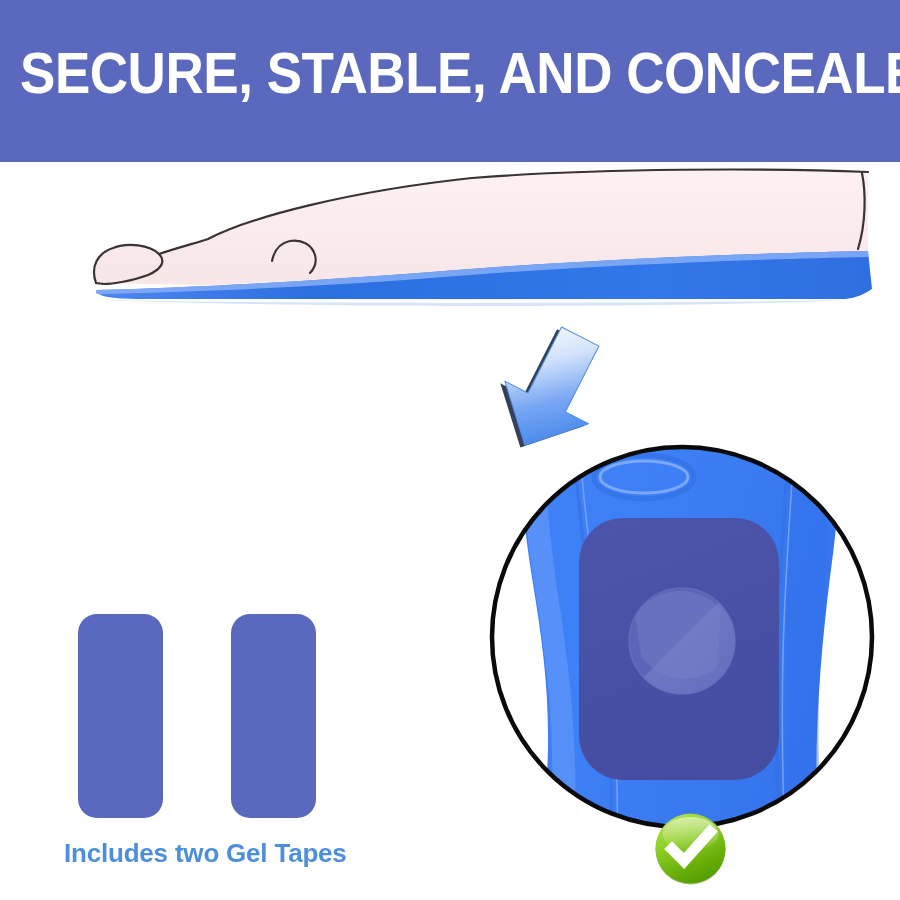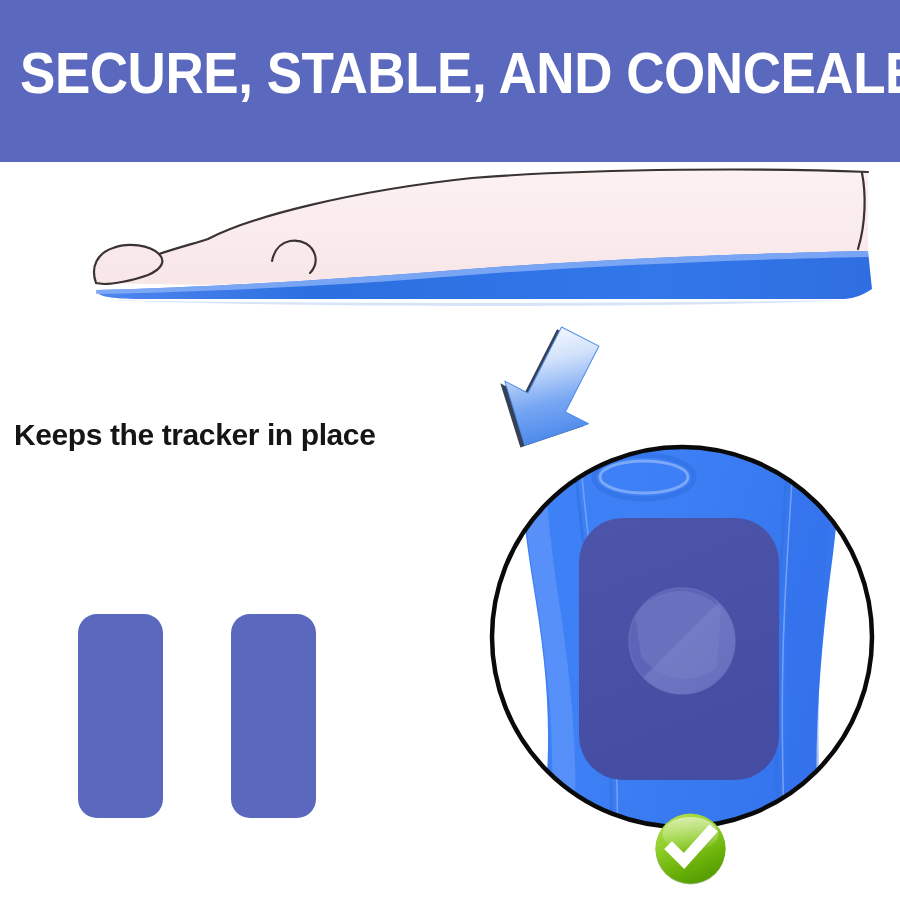--- a/index.html
+++ b/index.html
@@ -190,27 +190,27 @@
                C 600,96 760,90 868,88
                L 868,94 C 760,96 600,102 470,112
                C 320,124 200,129 96,131 Z" fill="#86aef7" opacity="0.85"></path>
 
       <path d="M 104,137 C 300,141 640,141 846,137
                C 700,145 300,145 104,137 Z" fill="#bdd1f7" opacity="0.6"></path>
     </svg>
   </div>
 
   <div id="text-block">
-    <div class="body-line">Keeps the tracker in place</div>
   </div>
 
   <div id="tape-swatches">
     <div id="tape-swatch-1" class="tape-swatch"></div>
     <div id="tape-swatch-2" class="tape-swatch"></div>
   </div>
+  <div id="tape-caption">Includes two Gel Tapes</div>
 
   <div id="arrow-wrap">
     <svg width="130" height="145" viewBox="0 0 130 145" xmlns="http://www.w3.org/2000/svg">
       <defs>
         <linearGradient id="arrowGrad" x1="0.1" y1="0" x2="0.75" y2="1">
           <stop offset="0%" stop-color="#fdfeff"></stop>
           <stop offset="30%" stop-color="#d2e2fb"></stop>
           <stop offset="62%" stop-color="#77a6f3"></stop>
           <stop offset="100%" stop-color="#3b7fe8"></stop>
         </linearGradient>

